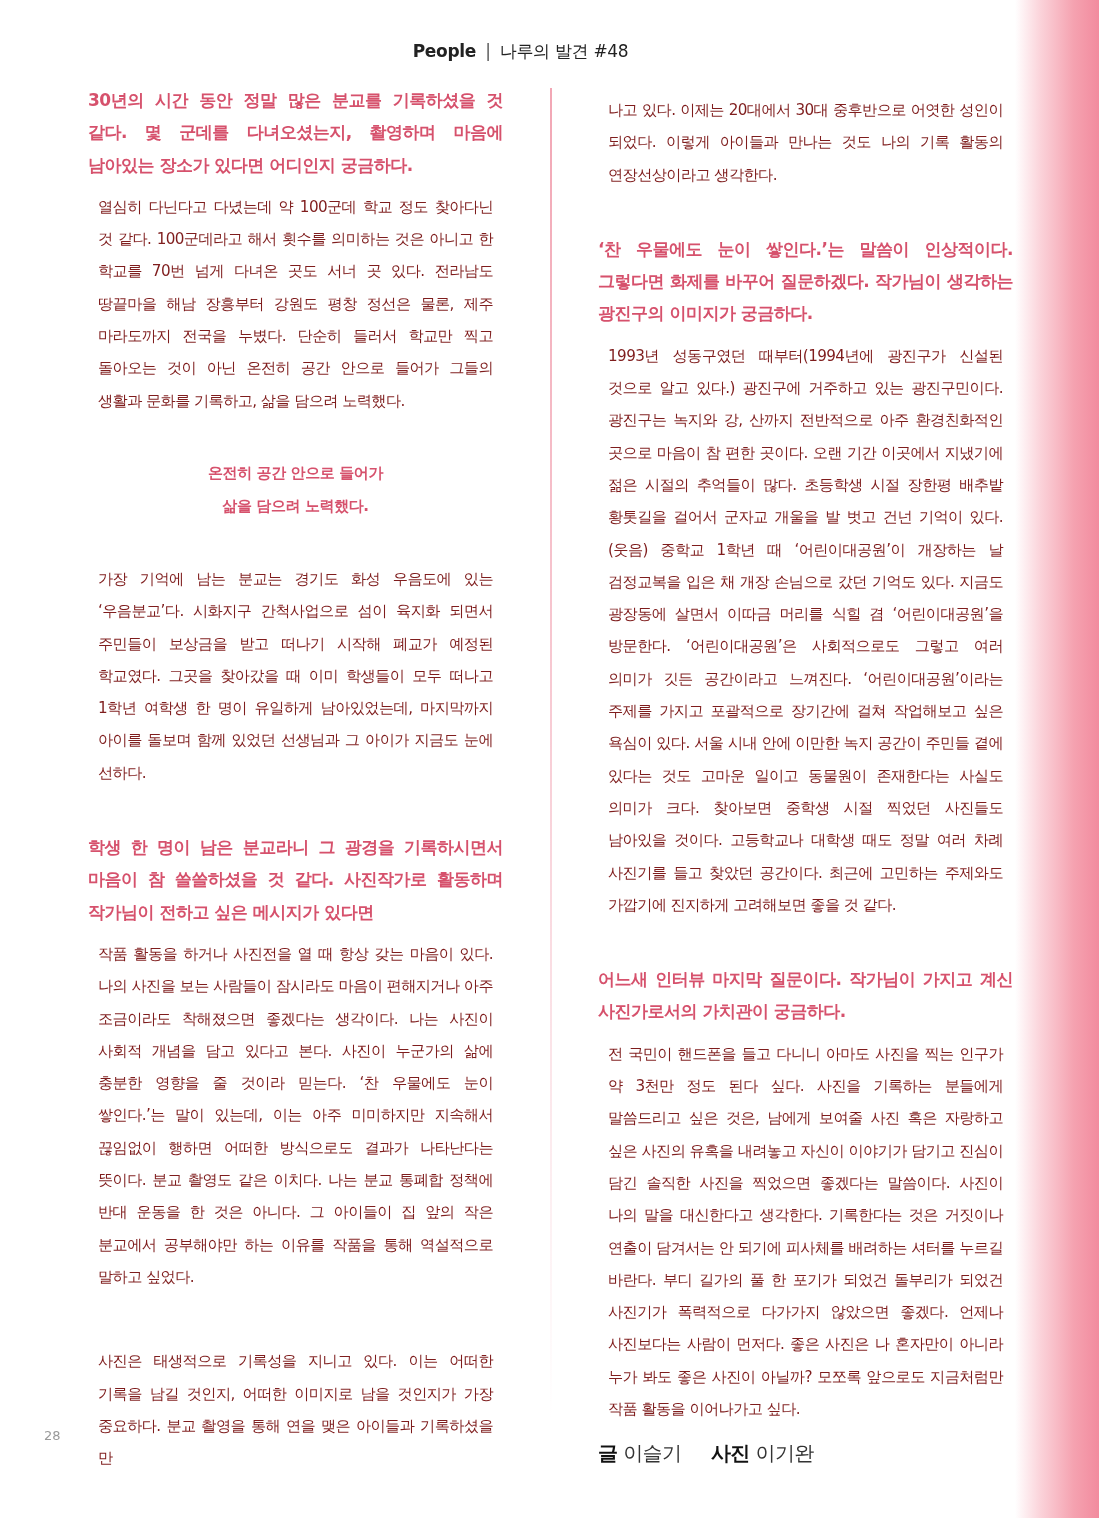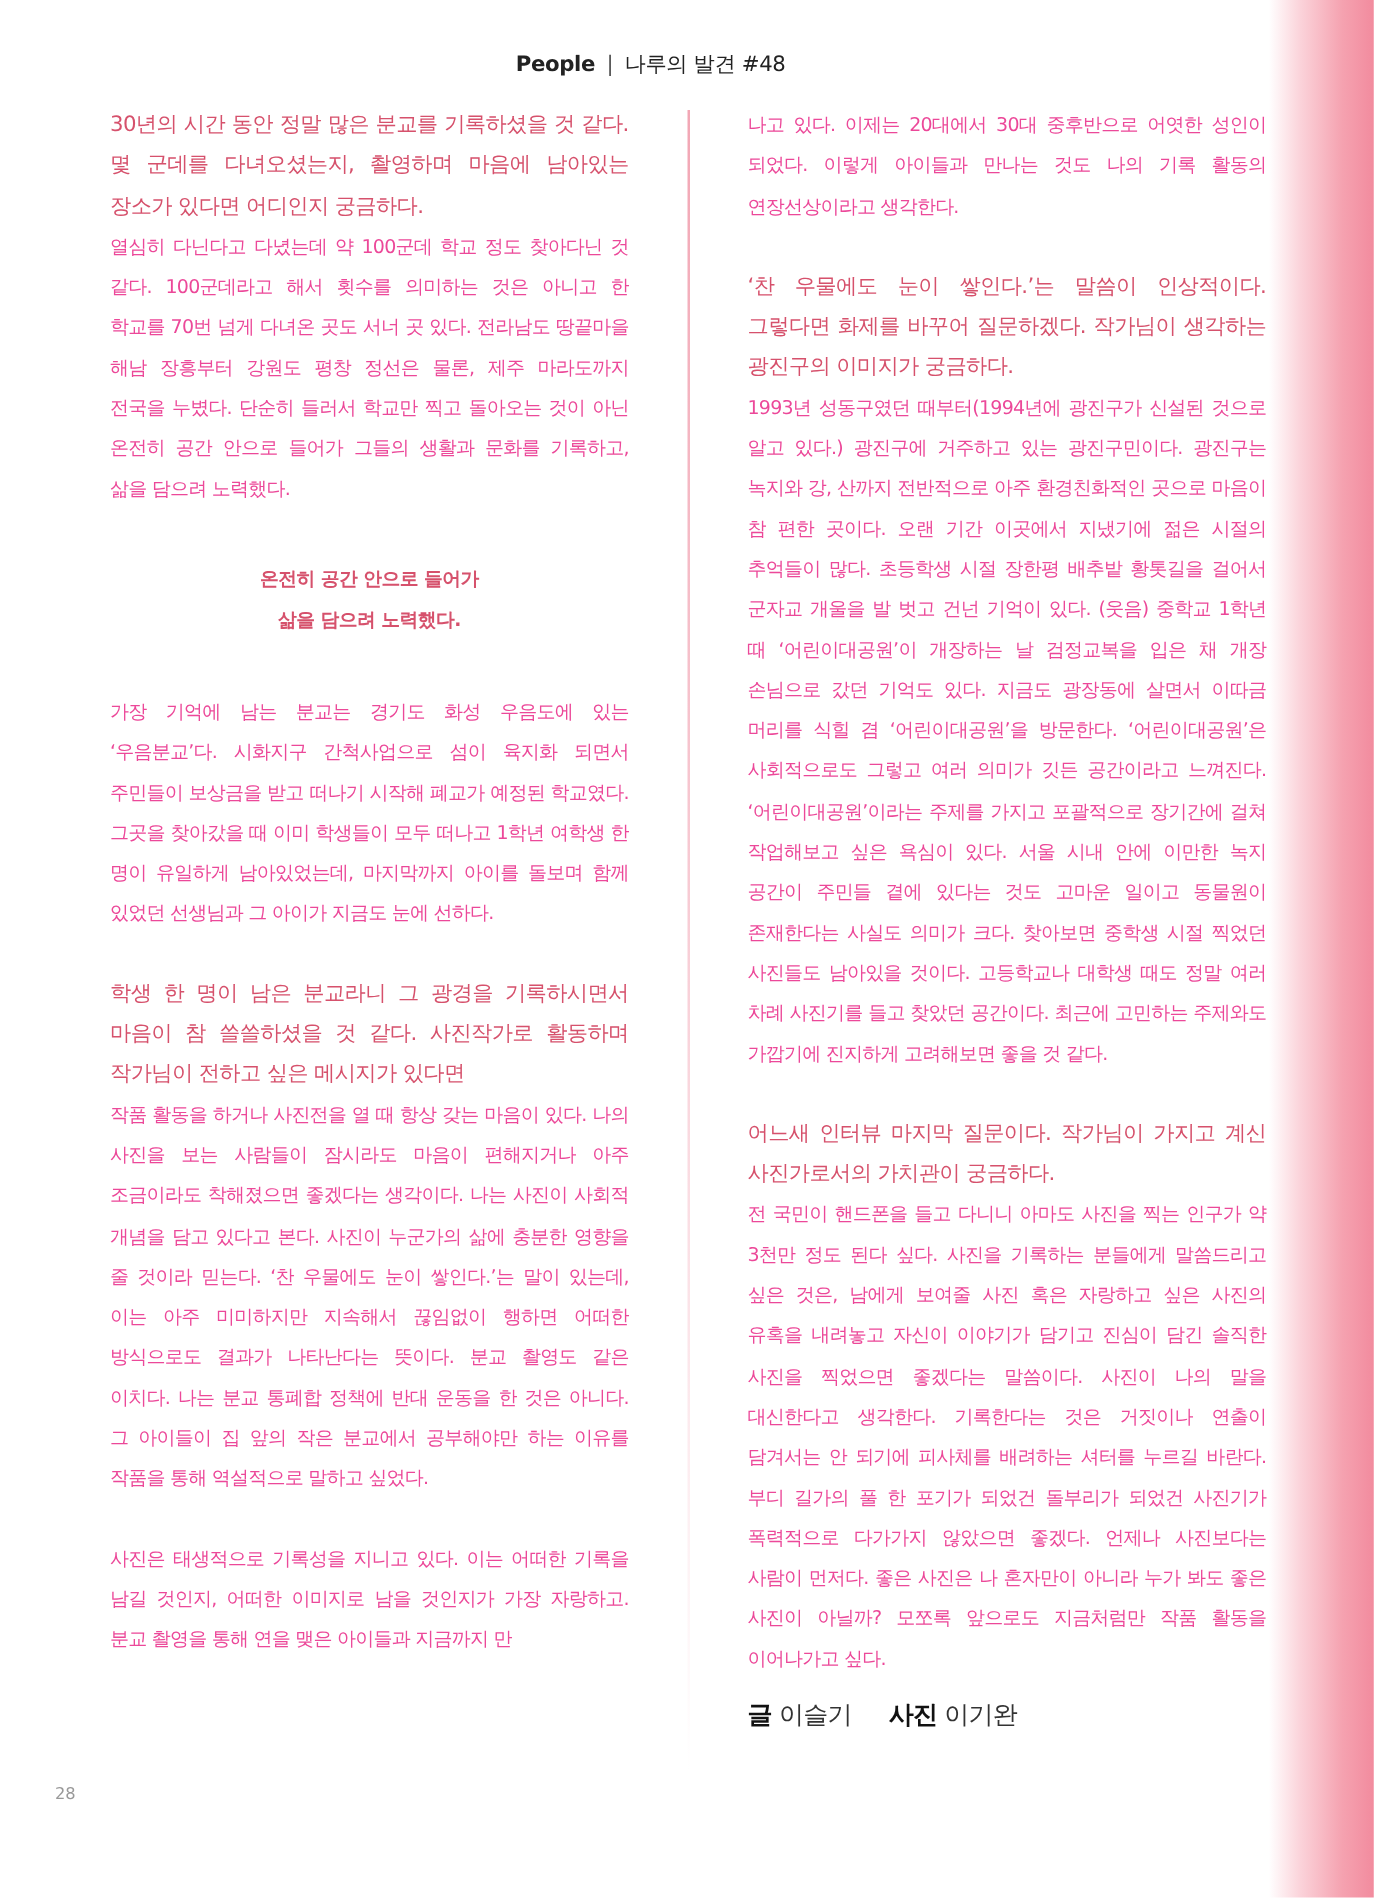--- a/index.html
+++ b/index.html
@@ -38,27 +38,27 @@
       font-size: 15.2px;
       line-height: 32.3px;
       letter-spacing: -0.6px;
       text-align: justify;
       word-break: keep-all;
     }
     .col-left { left: 88px; }
     .col-right { left: 598px; }
     .q {
       color: #d6516c;
-      font-weight: normal;
+      font-weight: bold;
       font-size: 17px;
       line-height: 32.3px;
       letter-spacing: -0.5px;
       margin: 0;
     }
-    .p { margin: 0; color: #ec4899; }
+    .p { margin: 10px; color: #7f1d1d; }
     .gap { height: 32px; }
     .pull-quote {
       color: #d6516c;
       font-weight: bold;
       font-size: 15px;
       text-align: center;
       line-height: 33px;
       margin: 40px 0 40px 0;
       letter-spacing: -0.4px;
     }
@@ -105,21 +105,21 @@
   <div class="pull-quote">
     <div>온전히 공간 안으로 들어가</div>
     <div>삶을 담으려 노력했다.</div>
   </div>
 
   <p class="p">가장 기억에 남는 분교는 경기도 화성 우음도에 있는 ‘우음분교’다. 시화지구 간척사업으로 섬이 육지화 되면서 주민들이 보상금을 받고 떠나기 시작해 폐교가 예정된 학교였다. 그곳을 찾아갔을 때 이미 학생들이 모두 떠나고 1학년 여학생 한 명이 유일하게 남아있었는데, 마지막까지 아이를 돌보며 함께 있었던 선생님과 그 아이가 지금도 눈에 선하다.</p>
   <div class="gap"></div>
   <p class="q">학생 한 명이 남은 분교라니 그 광경을 기록하시면서 마음이 참 쓸쓸하셨을 것 같다. 사진작가로 활동하며 작가님이 전하고 싶은 메시지가 있다면</p>
   <p class="p">작품 활동을 하거나 사진전을 열 때 항상 갖는 마음이 있다. 나의 사진을 보는 사람들이 잠시라도 마음이 편해지거나 아주 조금이라도 착해졌으면 좋겠다는 생각이다. 나는 사진이 사회적 개념을 담고 있다고 본다. 사진이 누군가의 삶에 충분한 영향을 줄 것이라 믿는다. ‘찬 우물에도 눈이 쌓인다.’는 말이 있는데, 이는 아주 미미하지만 지속해서 끊임없이 행하면 어떠한 방식으로도 결과가 나타난다는 뜻이다. 분교 촬영도 같은 이치다. 나는 분교 통폐합 정책에 반대 운동을 한 것은 아니다. 그 아이들이 집 앞의 작은 분교에서 공부해야만 하는 이유를 작품을 통해 역설적으로 말하고 싶었다.</p>
   <div class="gap"></div>
-  <p class="p">사진은 태생적으로 기록성을 지니고 있다. 이는 어떠한 기록을 남길 것인지, 어떠한 이미지로 남을 것인지가 가장 자랑하고. 분교 촬영을 통해 연을 맺은 아이들과 지금까지 만</p>
+  <p class="p">사진은 태생적으로 기록성을 지니고 있다. 이는 어떠한 기록을 남길 것인지, 어떠한 이미지로 남을 것인지가 가장 중요하다. 분교 촬영을 통해 연을 맺은 아이들과 기록하셨을 만</p>
 </div>
 
 <div class="column col-right">
   <p class="p">나고 있다. 이제는 20대에서 30대 중후반으로 어엿한 성인이 되었다. 이렇게 아이들과 만나는 것도 나의 기록 활동의 연장선상이라고 생각한다.</p>
   <div class="gap"></div>
   <p class="q">‘찬 우물에도 눈이 쌓인다.’는 말씀이 인상적이다. 그렇다면 화제를 바꾸어 질문하겠다. 작가님이 생각하는 광진구의 이미지가 궁금하다.</p>
   <p class="p">1993년 성동구였던 때부터(1994년에 광진구가 신설된 것으로 알고 있다.) 광진구에 거주하고 있는 광진구민이다. 광진구는 녹지와 강, 산까지 전반적으로 아주 환경친화적인 곳으로 마음이 참 편한 곳이다. 오랜 기간 이곳에서 지냈기에 젊은 시절의 추억들이 많다. 초등학생 시절 장한평 배추밭 황톳길을 걸어서 군자교 개울을 발 벗고 건넌 기억이 있다. (웃음) 중학교 1학년 때 ‘어린이대공원’이 개장하는 날 검정교복을 입은 채 개장 손님으로 갔던 기억도 있다. 지금도 광장동에 살면서 이따금 머리를 식힐 겸 ‘어린이대공원’을 방문한다. ‘어린이대공원’은 사회적으로도 그렇고 여러 의미가 깃든 공간이라고 느껴진다. ‘어린이대공원’이라는 주제를 가지고 포괄적으로 장기간에 걸쳐 작업해보고 싶은 욕심이 있다. 서울 시내 안에 이만한 녹지 공간이 주민들 곁에 있다는 것도 고마운 일이고 동물원이 존재한다는 사실도 의미가 크다. 찾아보면 중학생 시절 찍었던 사진들도 남아있을 것이다. 고등학교나 대학생 때도 정말 여러 차례 사진기를 들고 찾았던 공간이다. 최근에 고민하는 주제와도 가깝기에 진지하게 고려해보면 좋을 것 같다.</p>
   <div class="gap"></div>
   <p class="q">어느새 인터뷰 마지막 질문이다. 작가님이 가지고 계신 사진가로서의 가치관이 궁금하다.</p>
   <p class="p">전 국민이 핸드폰을 들고 다니니 아마도 사진을 찍는 인구가 약 3천만 정도 된다 싶다. 사진을 기록하는 분들에게 말씀드리고 싶은 것은, 남에게 보여줄 사진 혹은 자랑하고 싶은 사진의 유혹을 내려놓고 자신이 이야기가 담기고 진심이 담긴 솔직한 사진을 찍었으면 좋겠다는 말씀이다. 사진이 나의 말을 대신한다고 생각한다. 기록한다는 것은 거짓이나 연출이 담겨서는 안 되기에 피사체를 배려하는 셔터를 누르길 바란다. 부디 길가의 풀 한 포기가 되었건 돌부리가 되었건 사진기가 폭력적으로 다가가지 않았으면 좋겠다. 언제나 사진보다는 사람이 먼저다. 좋은 사진은 나 혼자만이 아니라 누가 봐도 좋은 사진이 아닐까? 모쪼록 앞으로도 지금처럼만 작품 활동을 이어나가고 싶다.</p>

